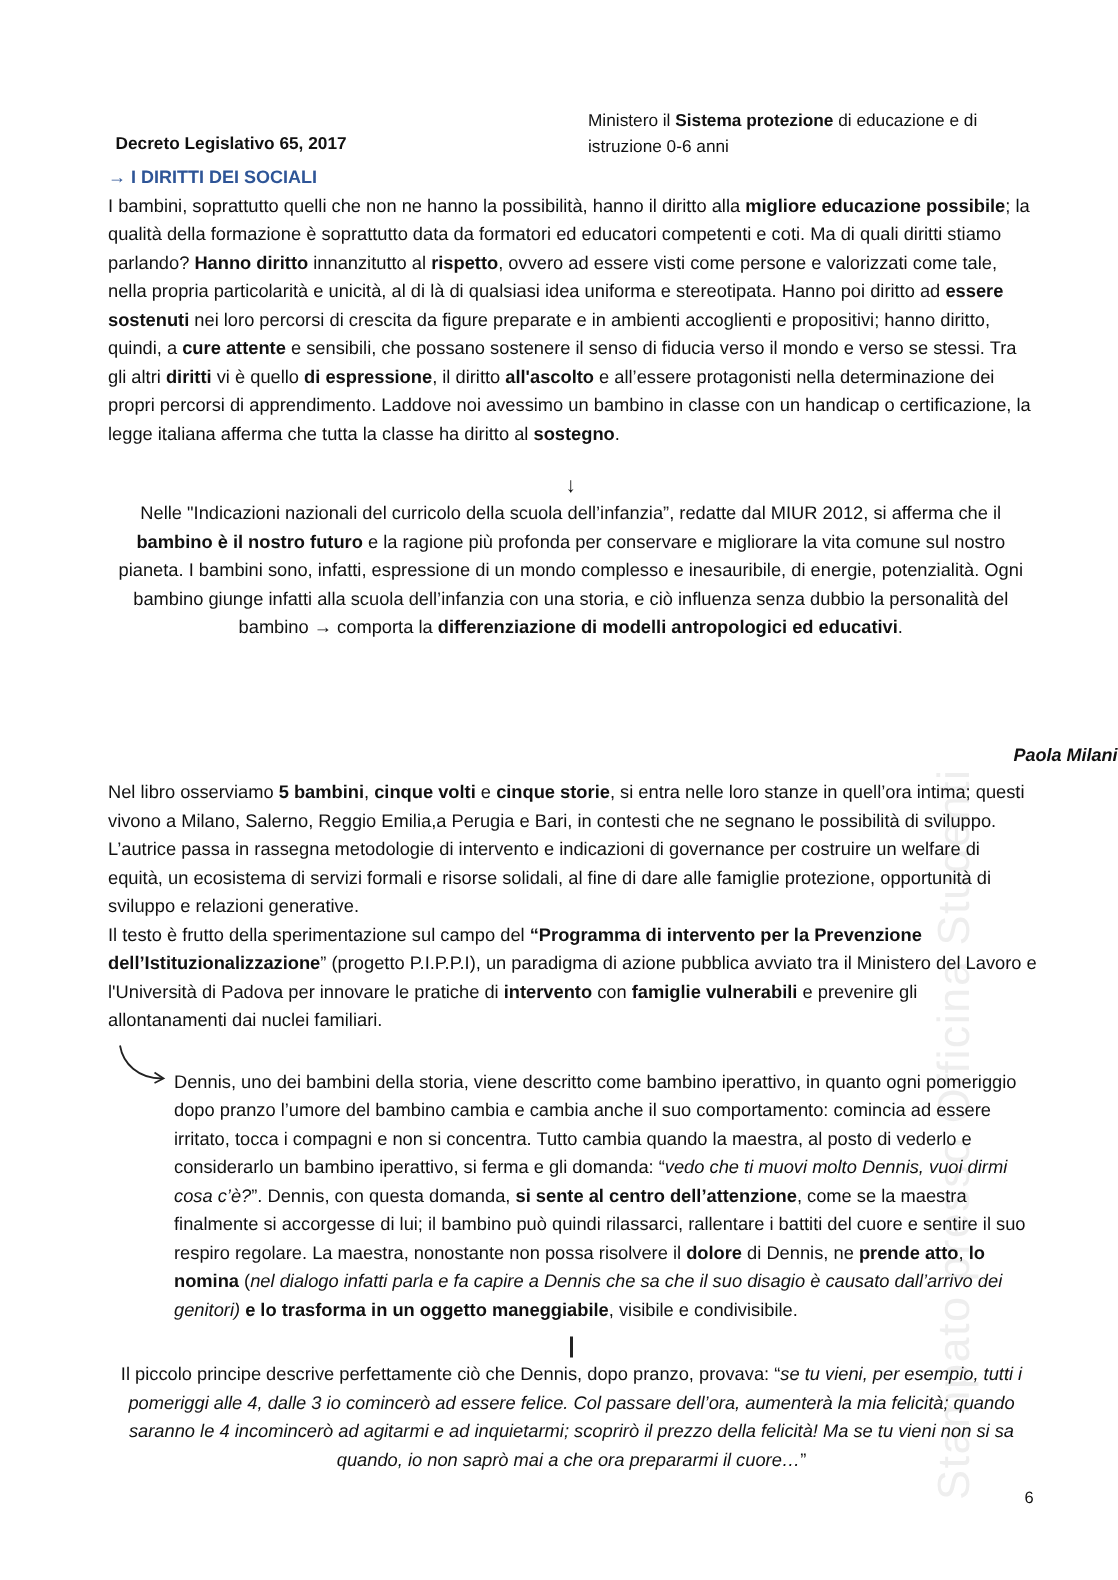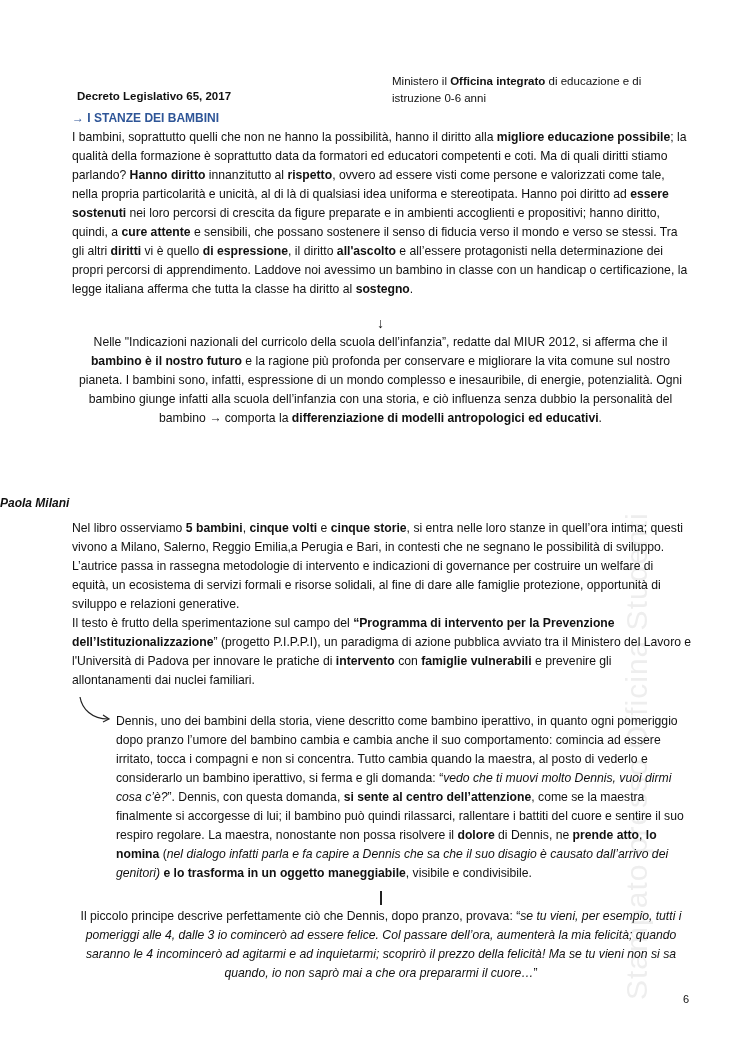--- a/index.html
+++ b/index.html
@@ -11,38 +11,38 @@
   .hdr-left { position: absolute; left: 77px; top: 73px; font-size: 11.5px; font-weight: bold; margin-top: 17px; }
   .hdr-right { position: absolute; left: 392px; top: 73px; width: 290px; font-size: 11.5px; line-height: 17px; }
   .heading { position: absolute; left: 72px; color: #2E5597; font-weight: bold; font-size: 12px; letter-spacing: 0; }
   .para { position: absolute; font-size: 12.2px; line-height: 19px; }
   .center { text-align: center; }
   b { font-weight: bold; }
   i { font-style: italic; }
   .arrow-down { position: absolute; left: 377px; top: 315px; font-size: 14px; }
   .vbar { position: absolute; left: 380px; top: 891px; width: 1.5px; height: 14px; background: #222; }
   .curved-arrow { position: absolute; left: 78px; top: 695px; }
-  .author { position: absolute; left: 0; width: 745px; top: 496px; text-align: left; font-weight: bold; font-style: italic; font-size: 12px; }
+  .author { position: absolute; left: 0; width: 745px; top: 496px; text-align: right; font-weight: bold; font-style: italic; font-size: 12px; }
   .pagenum { position: absolute; left: 683px; top: 993px; font-size: 11px; }
   .watermark {
     position: absolute; left: 620px; top: 1000px; transform-origin: left top; transform: rotate(-90deg);
     font-size: 30px; color: rgba(160,160,160,0.18); white-space: nowrap; letter-spacing: 1px;
   }
 </style>
 </head>
 <body>
 
 <div class="page">
 
   <div class="watermark">Stampato presso Officina Studenti</div>
 
   <div class="hdr-left">Decreto Legislativo 65, 2017</div>
-  <div class="hdr-right"><span>Ministero il </span><b>Officina integrato</b><span> di educazione e di istruzione 0-6 anni</span></div>
+  <div class="hdr-right"><span>Ministero il </span><b>Sistema protezione</b><span> di educazione e di istruzione 0-6 anni</span></div>
 
-  <div class="heading" style="top:111px;">→ I STANZE DEI BAMBINI</div>
+  <div class="heading" style="top:111px;">→ I DIRITTI DEI SOCIALI</div>
 
   <div class="para" style="left:72px; top:128px; width:620px;"><span>I bambini, soprattutto quelli che non ne hanno la possibilità, hanno il diritto alla </span><b>migliore educazione possibile</b><span>; la qualità della formazione è soprattutto data da formatori ed educatori competenti e coti. Ma di quali diritti stiamo parlando?  </span><b>Hanno diritto</b><span> innanzitutto al </span><b>rispetto</b><span>, ovvero ad essere visti come persone e valorizzati come tale, nella propria particolarità e unicità, al di là di qualsiasi idea uniforma e stereotipata. Hanno poi diritto ad </span><b>essere sostenuti</b><span> nei loro percorsi di crescita da figure preparate e in ambienti accoglienti e propositivi; hanno diritto, quindi, a </span><b>cure attente</b><span> e sensibili, che possano sostenere il senso di fiducia verso il mondo e verso se stessi. Tra gli altri </span><b>diritti</b><span> vi è quello </span><b>di espressione</b><span>, il diritto </span><b>all'ascolto</b><span> e all’essere protagonisti nella determinazione dei propri percorsi di apprendimento. Laddove noi avessimo un bambino in classe con un handicap o certificazione, la legge italiana afferma che tutta la classe ha diritto al </span><b>sostegno</b><span>.</span></div>
 
   <div class="arrow-down">↓</div>
 
   <div class="para center" style="left:78px; top:333px; width:605px;"><span>Nelle "Indicazioni nazionali del curricolo della scuola dell’infanzia”, redatte dal MIUR 2012, si afferma che il </span><b>bambino è il nostro futuro</b><span> e la ragione più profonda per conservare e migliorare la vita comune sul nostro pianeta. I bambini sono, infatti, espressione di un mondo complesso e inesauribile, di energie, potenzialità. Ogni bambino giunge infatti alla scuola dell’infanzia con una storia, e ciò influenza senza dubbio la personalità del bambino → comporta la </span><b>differenziazione di modelli antropologici ed educativi</b><span>.</span></div>
 
   <div class="author">Paola Milani</div>
 
   <div class="para" style="left:72px; top:519px; width:620px;"><span>Nel libro osserviamo </span><b>5 bambini</b><span>, </span><b>cinque volti</b><span> e </span><b>cinque storie</b><span>,  si entra nelle loro stanze in quell’ora intima; questi vivono a Milano, Salerno, Reggio Emilia,a Perugia e Bari, in contesti che ne segnano le possibilità di sviluppo. L’autrice passa in rassegna metodologie di intervento e indicazioni di governance per costruire un welfare di equità, un ecosistema di servizi formali e risorse solidali, al fine di dare alle famiglie protezione, opportunità di sviluppo e relazioni generative.</span></div>

